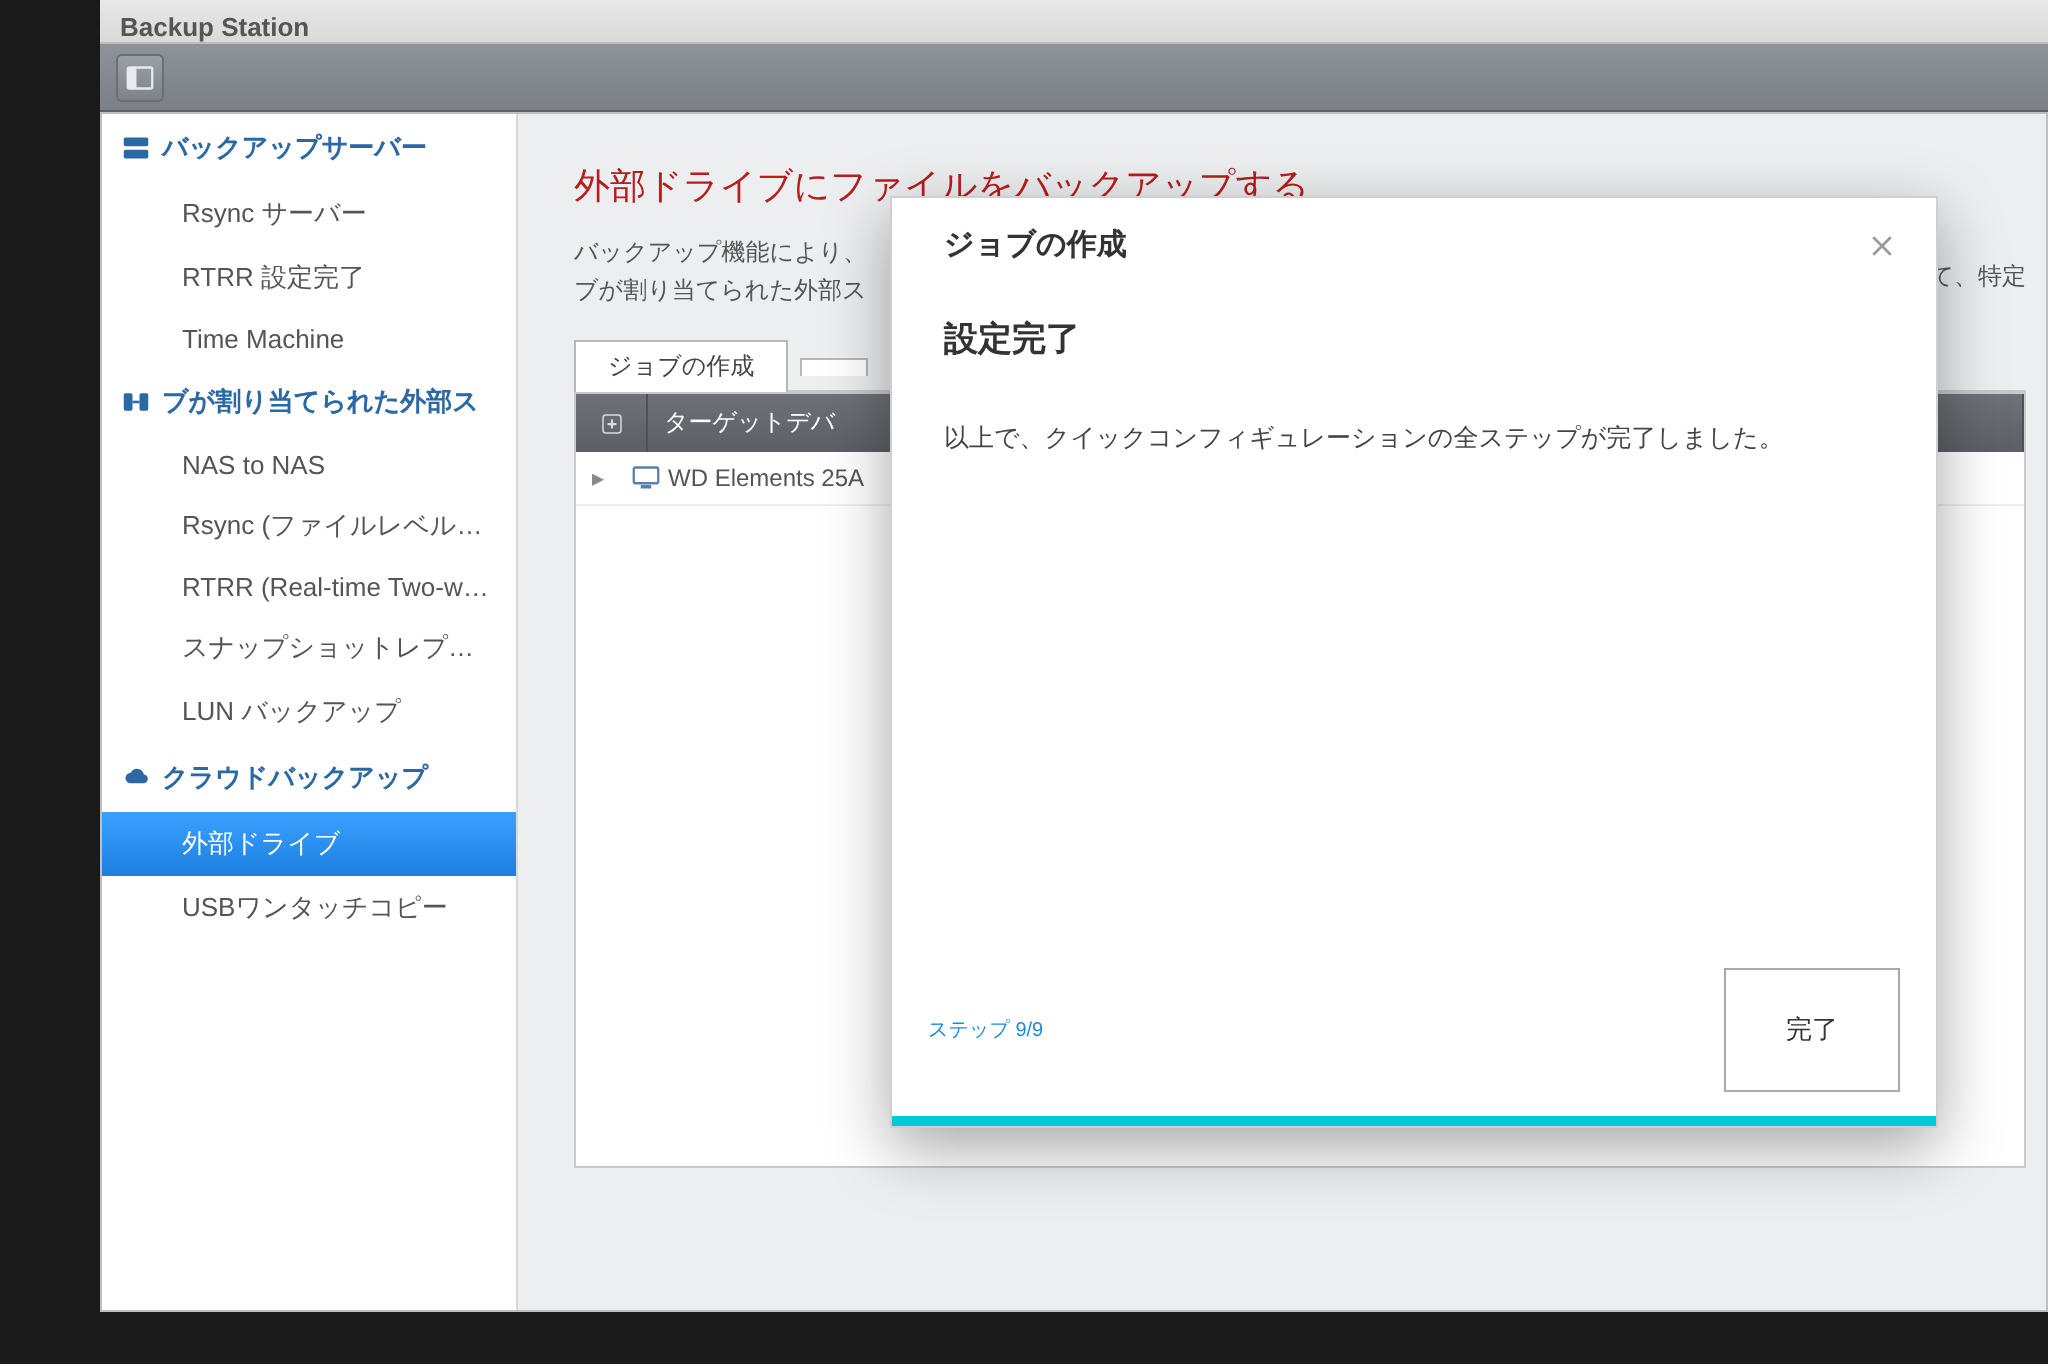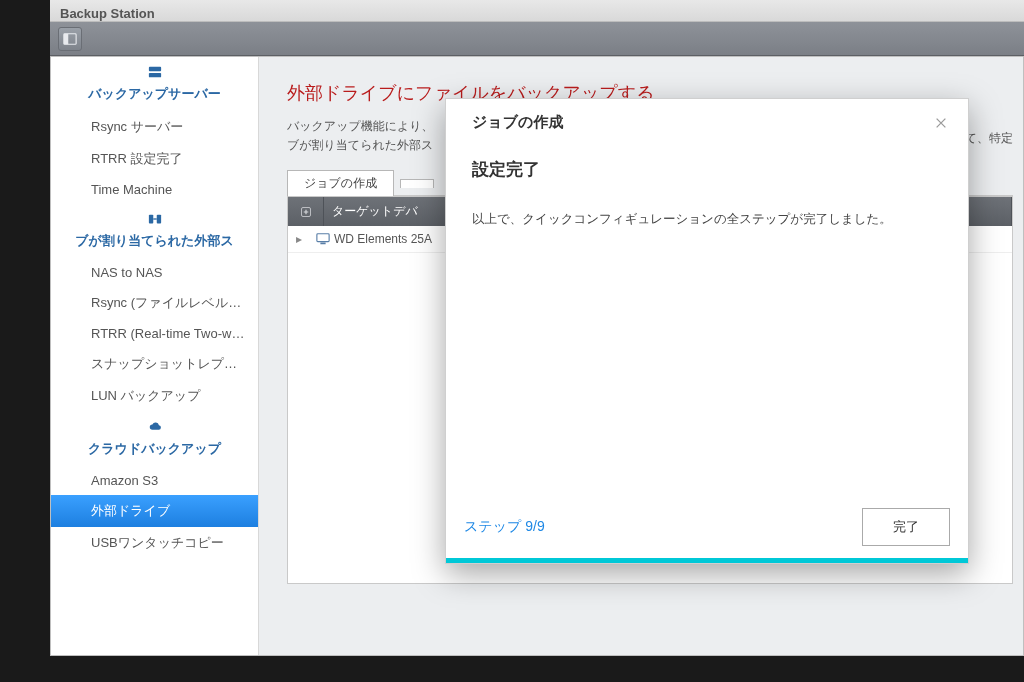--- a/index.html
+++ b/index.html
@@ -16,21 +16,21 @@
 
   
   .titlebar { position:absolute; top:0; left:50px; right:0; height:22px; background:linear-gradient(#e8e8e8,#d9d9d9); border-bottom:1px solid #bdbdbd; z-index:2; display:flex; align-items:flex-end; padding:0 10px; font-weight:bold; color:#555;}
   .toolbar { position:absolute; top:22px; left:50px; right:0; height:34px; background:linear-gradient(#8e9299,#7b7f86); border-bottom:1px solid #5c5f64; z-index:2; display:flex; align-items:center; padding:0 8px;}
   .toolbar .tbtn { width:24px; height:24px; background:linear-gradient(#9aa0a8,#7e838b); border:1px solid #6a6e75; border-radius:3px; display:flex; align-items:center; justify-content:center;}
   .toolbar .tbtn svg { width:14px; height:14px; fill:#e8eaee;}
 
   .app-body { position:absolute; top:56px; left:50px; right:0; bottom:26px; background:#fff; display:flex; z-index:2; border:1px solid #bfbfbf;}
 
   .sidebar { width:208px; background:#fff; border-right:1px solid #d8d8d8; overflow:hidden;}
-  .sb-group { display:flex; align-items:center; padding:8px 10px; color:#2b68a4; font-weight:bold; gap:6px;flex-direction:column;}
+  .sb-group { display:flex; align-items:center; padding:8px 10px; color:#2b68a4; font-weight:bold; gap:6px;}
   .sb-group .ic { width:14px; height:14px; display:inline-flex; align-items:center; justify-content:center;}
   .sb-group .ic svg { width:14px; height:14px; fill:#2b68a4;}
   .sb-item { padding:7px 10px 7px 40px; color:#555; cursor:pointer; white-space:nowrap; overflow:hidden; text-overflow:ellipsis;}
   .sb-item.active { background:#1e90ff; background:linear-gradient(#3aa0ff,#1d7fe0); color:#fff;}
 
   .main { flex:1; background:#eceef0; padding:24px 10px 10px 28px; position:relative; overflow:hidden;}
   .page-title { color:#b91c1c; font-size:18px; margin-bottom:12px;}
   .page-desc { color:#555; font-size:12px; line-height:1.6; margin-bottom:14px; max-width:760px;}
   .tabbar { display:flex; align-items:center; gap:6px; border-bottom:1px solid #c9c9c9; padding-bottom:0;}
   .tabbtn { padding:4px 16px; border:1px solid #b7b7b7; border-bottom:none; background:#fff; font-size:12px; color:#444; cursor:pointer; position:relative; top:1px;}
@@ -49,22 +49,22 @@
   
   .modal-shell { position:absolute; left:445px; top:98px; width:524px; height:466px; background:#fff; box-shadow:0 10px 30px rgba(0,0,0,.35); z-index:5; display:flex; flex-direction:column; border:1px solid #cfcfcf;}
   .modal-head { padding:14px 18px 10px 26px; display:flex; align-items:center; justify-content:space-between;}
   .modal-head h2 { font-size:15px; font-weight:bold; color:#333;}
   .modal-close { width:18px; height:18px; display:flex; align-items:center; justify-content:center; cursor:pointer; color:#999;}
   .modal-close svg { width:14px; height:14px; stroke:#9a9a9a; stroke-width:1.5; fill:none;}
   .modal-body { flex:1; padding:10px 26px 0 26px;}
   .modal-body h3 { font-size:17px; font-weight:bold; margin:6px 0 28px 0; color:#333;}
   .modal-body p { font-size:12.5px; color:#444; line-height:1.7;}
   .modal-foot { padding:12px 18px; display:flex; align-items:center; justify-content:space-between;}
-  .step { color:#1e88e5; font-size:14px;}
-  .finish-btn { padding:9px 30px; border:1px solid #aaa; background:#fff; font-size:13px; color:#333; cursor:pointer;}
+  .step { color:#1e88e5; font-size:10px;}
+  .finish-btn { padding:21px 30px; border:1px solid #aaa; background:#fff; font-size:13px; color:#333; cursor:pointer;}
   .modal-accent { height:5px; background:#00c8d7;}
 </style>
 </head>
 <body>
 
 <div class="bg-blobs">
   <span class="b1"></span>
     <span class="b2"></span>
     <span class="b3"></span>
     <span class="b4"></span>
@@ -118,21 +118,20 @@
     <div class="sb-item">LUN バックアップ</div>
 
     <div class="sb-group">
       <span class="ic">
           <svg viewBox="0 0 16 16">
             <path d="M12 11H5a3 3 0 010-6 4 4 0 017.5 1A2.5 2.5 0 0112 11z"></path>
           </svg>
         </span>
       <span>クラウドバックアップ</span>
     </div>
-    <div class="sb-item">Amazon S3</div>
 
     <div class="sb-item active">外部ドライブ</div>
     <div class="sb-item">USBワンタッチコピー</div>
   </div>
 
   <div class="main">
     <div class="page-title">外部ドライブにファイルをバックアップする</div>
     <div class="page-desc">
       <span>バックアップ機能により、</span><br>
       <span>ブが割り当てられた外部ス</span>

